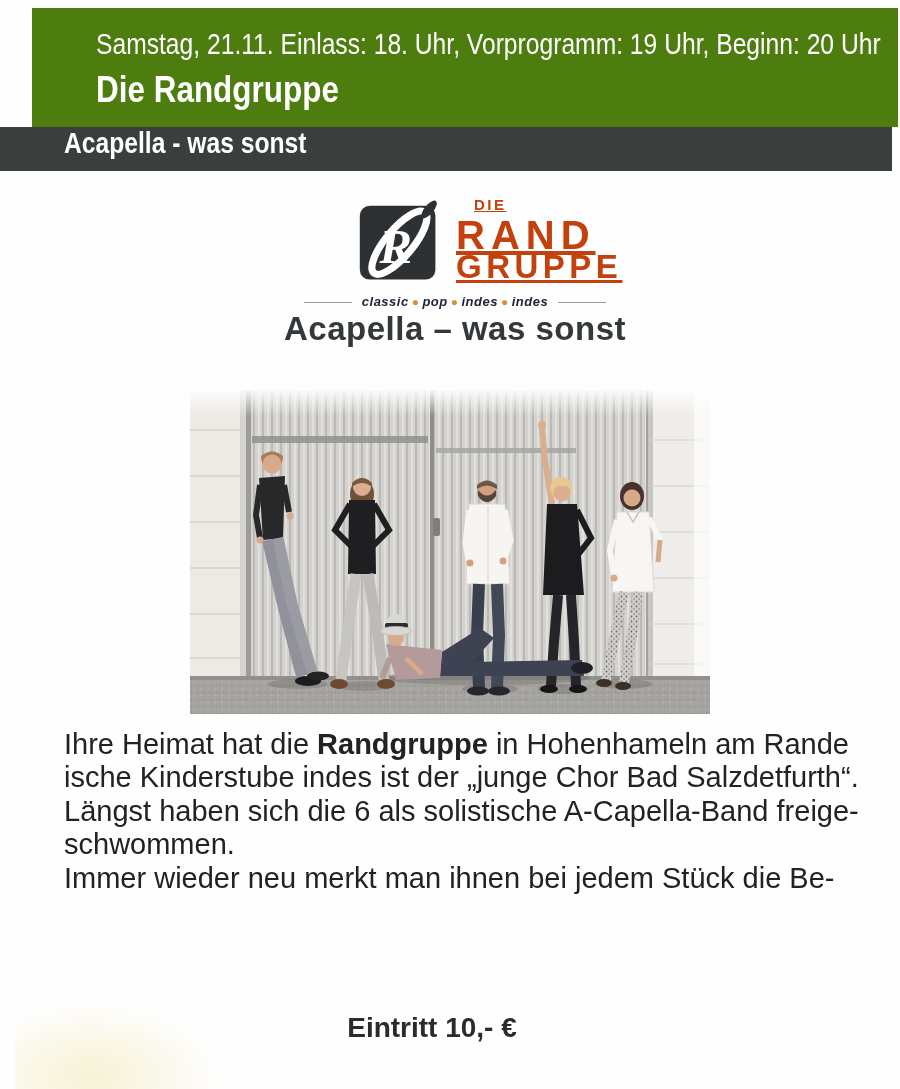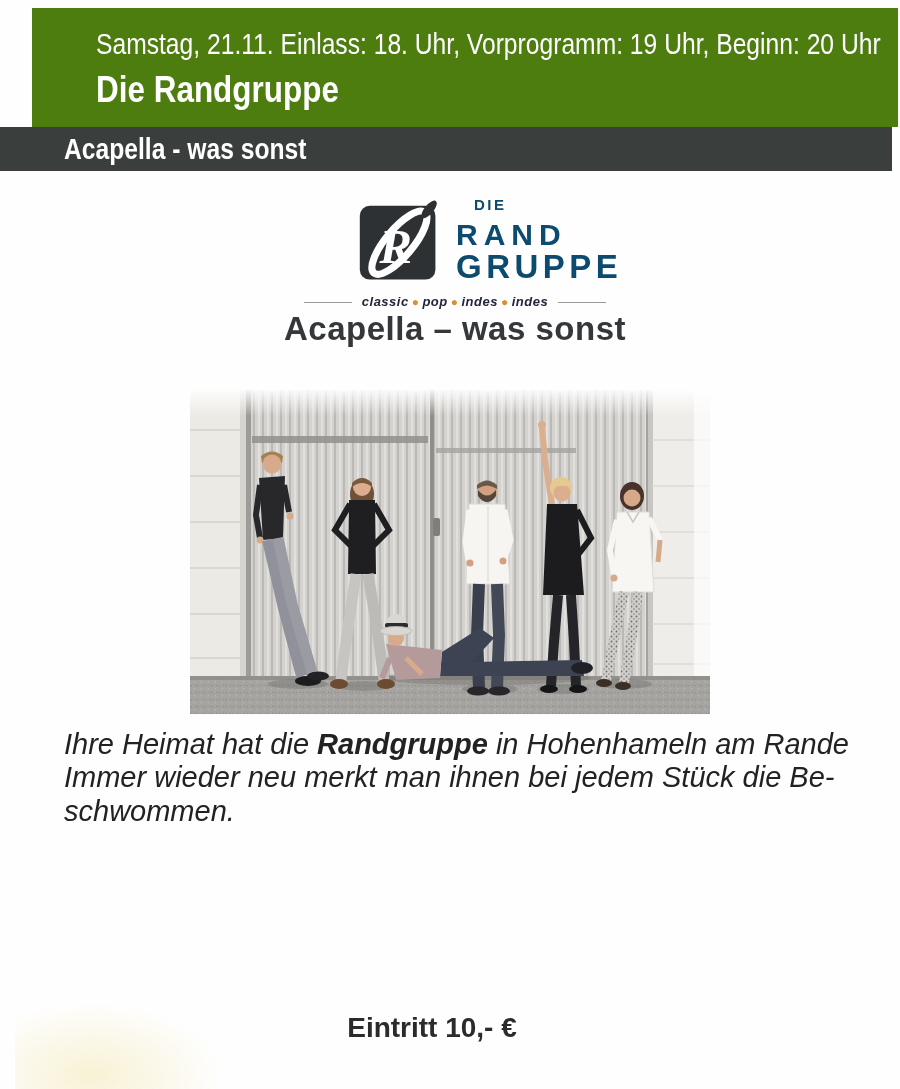--- a/index.html
+++ b/index.html
@@ -24,39 +24,39 @@
   }
   .banner .bandname {
     margin-top:8px;
     font-size:37px; font-weight:700; white-space:nowrap;
     transform:scaleX(.85); transform-origin:left center;
   }
   
   .subbar {
     position:absolute; left:0; top:127px; right:8px; height:44px;
     background:#3a3e3c; color:#fff;
-    display:flex; align-items:center; padding-left:64px;
+    display:flex; align-items:flex-start; padding-left:64px;
   }
   .subbar .subtitle {
     font-size:29px; font-weight:700; white-space:nowrap;
     transform:scaleX(.85); transform-origin:left center;
   }
   
   .logo-row {
     position:absolute; left:358px; top:198px;
     display:flex; align-items:flex-start;
   }
   .logo-mark { width:90px; height:84px; }
-  .logo-words { margin-left:8px; color:#0c4a6e; }
+  .logo-words { margin-left:8px; color:#c2410c;text-decoration:underline; }
   .logo-die {
     font-size:15px; font-weight:700; letter-spacing:2.5px;
     margin-left:18px; line-height:14px;
   }
   .logo-rand {
-    font-size:30px; font-weight:700; letter-spacing:6px; line-height:38px;
+    font-size:40px; font-weight:700; letter-spacing:6px; line-height:38px;
     margin-top:4px;
   }
   .logo-gruppe {
     font-size:33px; font-weight:700; letter-spacing:4.5px; line-height:25px;
   }
   
   .tagline {
     position:absolute; left:0; top:294px; width:910px;
     text-align:center; font-size:13px; color:#23263a;
     font-style:italic; font-weight:700; letter-spacing:.5px;
@@ -72,21 +72,21 @@
     text-align:center;
     font-size:33px; font-weight:700; color:#35383a; letter-spacing:.5px;
   }
   
   .photo { position:absolute; left:190px; top:390px; width:520px; height:324px; }
   
   .article {
     position:absolute; left:64px; top:728px; width:810px;
     font-size:29px; line-height:33.4px; color:#222;
   }
-  .article .line { white-space:nowrap;font-style:italic; }
+  .article .line { white-space:nowrap; }
   .article .line span { white-space:pre; }
   .article .b { font-weight:700; }
   
   .price {
     position:absolute; left:0; top:1012px; width:900px;
     text-align:center; font-size:28px; font-weight:700; color:#2b2b2b;
     transform:translateX(-18px);
   }
   
   .smudge {
@@ -264,19 +264,21 @@
     <polyline points="200,268 192,288" stroke="#b59a9c" stroke-width="6" fill="none"></polyline>
     <circle cx="206" cy="248" r="8" fill="#d7aa8c"></circle>
     <path d="M195,240 Q196,224 206,224 Q217,224 218,240 Z" fill="#d9d7d1"></path>
     <rect x="195" y="233" width="23" height="5" rx="2" fill="#2c2c2e"></rect>
     <ellipse cx="206" cy="241" rx="16" ry="4.5" fill="#d9d7d1" stroke="#b9b7b1" stroke-width="0.8"></ellipse>
   </g>
 </svg>
 
 <div class="article">
   <div class="line"><span>Ihre Heimat hat die </span><span class="b">Randgruppe</span><span> in Hohenhameln am Rande</span></div>
+  <div class="line">ische Kinderstube indes ist der „junge Chor Bad Salzdetfurth“.</div>
+  <div class="line">Längst haben sich die 6 als solistische A-Capella-Band freige-</div>
+  <div class="line">schwommen.</div>
   <div class="line">Immer wieder neu merkt man ihnen bei jedem Stück die Be-</div>
-  <div class="line">schwommen.</div>
 </div>
 
 <div class="price">Eintritt 10,- €</div>
 
 <div class="smudge"></div>
 
 </body></html>

